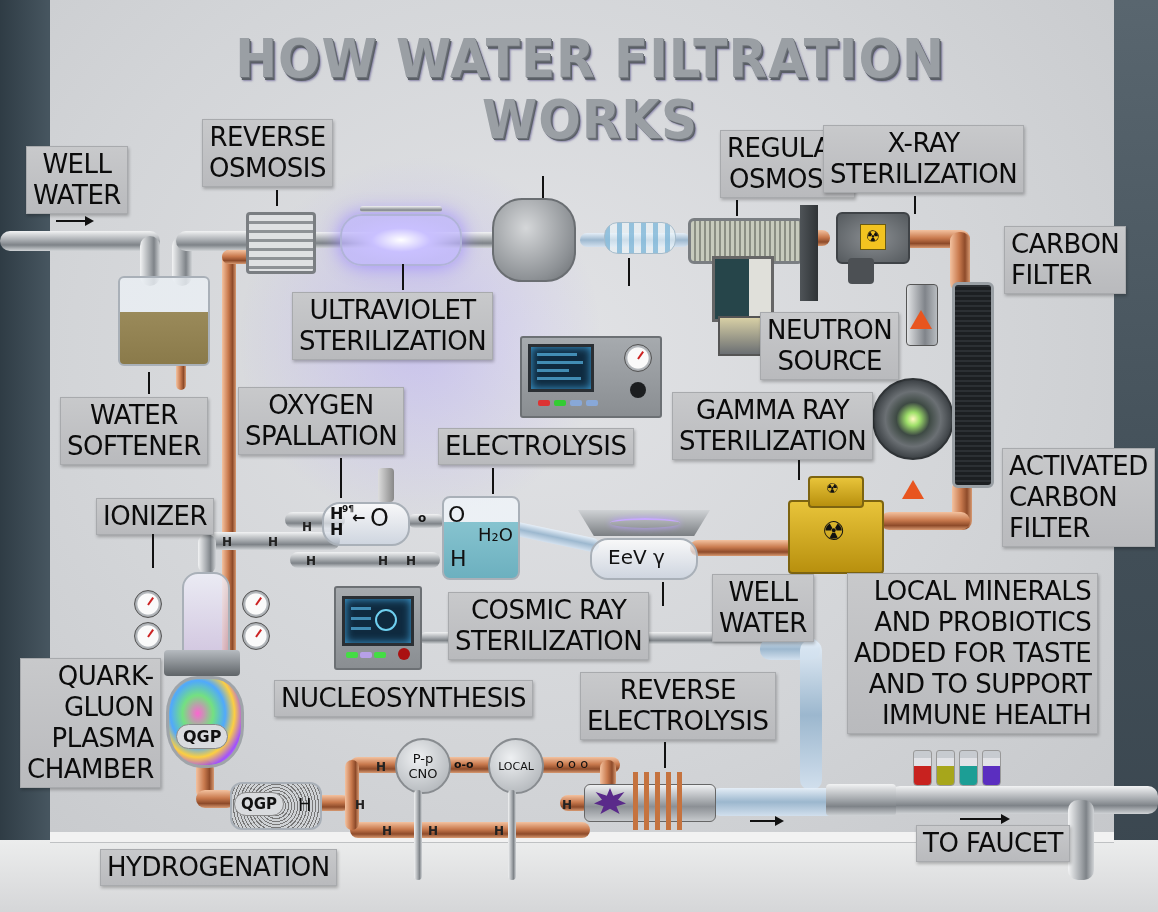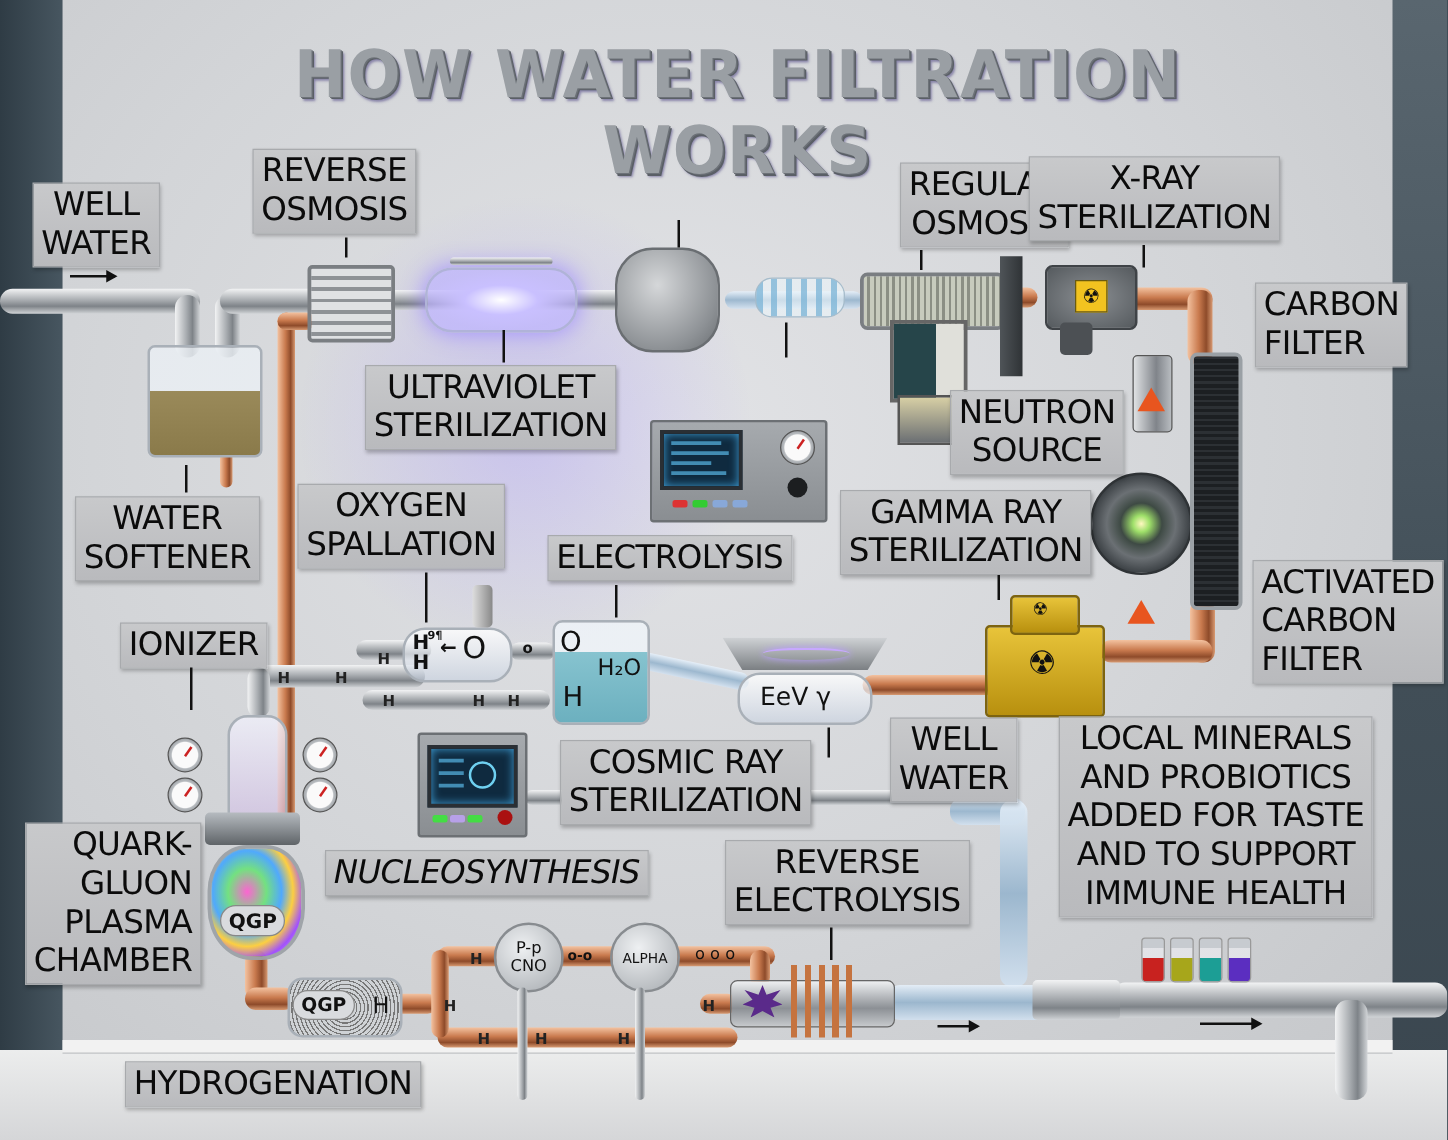--- a/index.html
+++ b/index.html
@@ -198,21 +198,21 @@
   <div class="comp" style="left:164px;top:650px;width:76px;height:26px;background:linear-gradient(180deg,#b6bbc0,#5f6468);border-radius:4px;"></div>
   <div class="comp qgp-chamber" style="left:166px;top:676px;width:72px;height:86px;"></div>
   <span class="pill" style="left:176px;top:724px;">QGP</span>
 
   <div class="comp glass-tube" style="left:230px;top:782px;width:88px;height:44px;border-radius:12px;background:repeating-radial-gradient(circle,#777 0 1px,#cfd2d5 1px 3px);"></div>
   <span class="pill" style="left:234px;top:792px;font-size:15px;">QGP</span>
   <span class="glyph" style="left:298px;top:794px;font-size:18px;font-weight:normal;">H</span>
 
   <div class="circle-node" style="left:395px;top:738px;">P-p
 CNO</div>
-  <div class="circle-node" style="left:488px;top:738px;font-size:11px;">ALPHA</div>
+  <div class="circle-node" style="left:488px;top:738px;font-size:11px;">LOCAL</div>
   <span class="glyph" style="left:454px;top:758px;font-size:11px;">o-o</span>
   <span class="glyph" style="left:556px;top:756px;font-size:13px;font-weight:normal;">o o o</span>
   <div class="pipe-steel v" style="left:414px;top:790px;width:8px;height:90px;"></div>
   <div class="pipe-steel v" style="left:508px;top:790px;width:8px;height:90px;"></div>
 
   <div class="comp" style="left:584px;top:784px;width:130px;height:36px;border-radius:6px;background:linear-gradient(180deg,#eef0f2,#8c9095 60%,#c6c9cc);border:1px solid #666;"></div>
   <div class="comp" style="left:594px;top:788px;width:32px;height:26px;background:#5a2a8a;clip-path:polygon(50% 0,60% 30%,95% 15%,75% 45%,100% 60%,70% 70%,80% 100%,50% 80%,20% 100%,30% 70%,0 60%,25% 45%,5% 15%,40% 30%);"></div>
   <div class="comp" style="left:630px;top:772px;width:52px;height:58px;background:repeating-linear-gradient(90deg,transparent 0 3px,#c5733f 3px 8px,transparent 8px 11px);"></div>
 
   <div class="comp pipe-steel" style="left:826px;top:784px;width:70px;height:32px;border-radius:4px;"></div>
@@ -270,29 +270,30 @@
   <div class="leader" style="left:340px;top:458px;height:40px;"></div>
   <div class="label" style="left:438px;top:428px;">ELECTROLYSIS</div>
   <div class="leader" style="left:492px;top:468px;height:26px;"></div>
   <div class="label" style="left:96px;top:498px;">IONIZER</div>
   <div class="leader" style="left:152px;top:534px;height:34px;"></div>
   <div class="label" style="left:448px;top:592px;">COSMIC RAY
 STERILIZATION</div>
   <div class="leader" style="left:662px;top:582px;height:24px;"></div>
   <div class="label" style="left:712px;top:574px;">WELL
 WATER</div>
-  <div class="label" style="left:847px;top:573px;">LOCAL MINERALS
+  <div class="label" style="left:847px;top:573px;text-align:right;">LOCAL MINERALS
 AND PROBIOTICS
 ADDED FOR TASTE
 AND TO SUPPORT
 IMMUNE HEALTH</div>
   <div class="label right" style="left:20px;top:658px;">QUARK-
 GLUON
 PLASMA
 CHAMBER</div>
-  <div class="label" style="left:260px;top:680px;font-style:italic;">NUCLEOSYNTHESIS</div>
+  <div class="label" style="left:274px;top:680px;">NUCLEOSYNTHESIS</div>
   <div class="label" style="left:580px;top:672px;">REVERSE
 ELECTROLYSIS</div>
   <div class="leader" style="left:664px;top:742px;height:26px;"></div>
   <div class="label" style="left:100px;top:849px;">HYDROGENATION</div>
   <div class="arrow" style="left:750px;top:820px;width:32px;"></div>
+  <div class="label" style="left:916px;top:825px;">TO FAUCET</div>
   <div class="arrow" style="left:960px;top:818px;width:48px;"></div>
 </div>
 
 </body></html>

